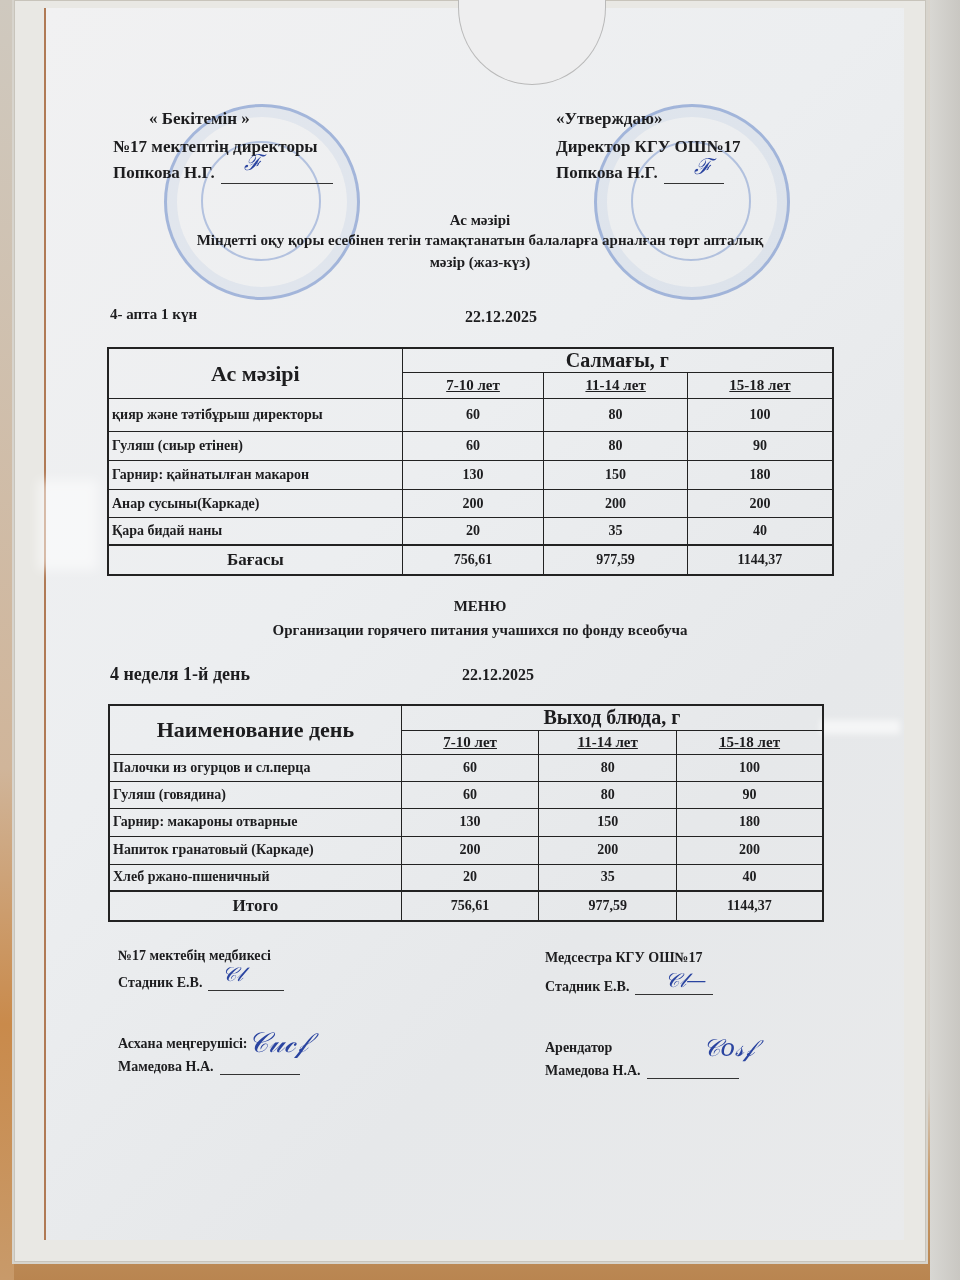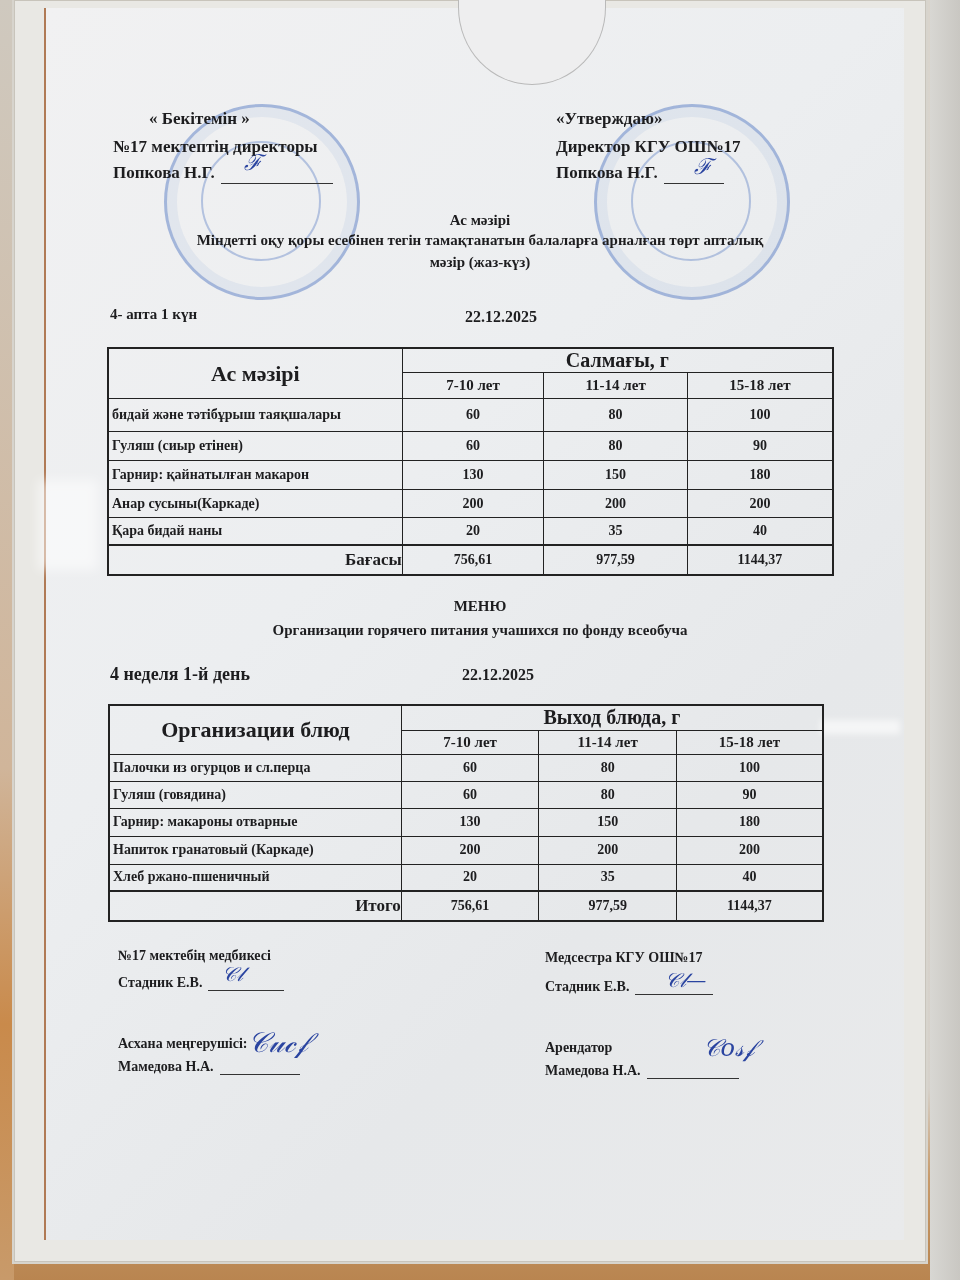--- a/index.html
+++ b/index.html
@@ -54,22 +54,22 @@
   .sig-line { display:inline-block; width:112px; border-bottom:1.5px solid #333; margin-left:6px; vertical-align:bottom; height:18px; }
 
   .center { position:absolute; left:0; width:960px; text-align:center; font-weight:bold; }
 
   table.menu { position:absolute; border-collapse:collapse; font-weight:bold; }
   table.menu td, table.menu th { border:1.5px solid #222; padding:0; }
   table.menu .name-col { text-align:left; padding-left:3px; font-size:14px; }
   table.menu .val { text-align:center; font-size:14px; }
   table.menu .hdr-big { font-size:22px; text-align:center; }
   table.menu .hdr-group { font-size:20px; text-align:center; }
-  table.menu .hdr-age { font-size:15px; text-align:center; }
-  table.menu .total-label { font-size:17px; text-align:right; padding-left:0; }
+  table.menu .hdr-age { font-size:15px; text-align:center;text-decoration:underline; }
+  table.menu .total-label { font-size:17px; text-align:center; padding-left:0; }
   table.menu tr.total td { border-top:2.5px solid #222; }
   table.menu { border:2.5px solid #222; }
 
   .sig-img { position:absolute; color:#2a44a0; font-family:"DejaVu Serif", serif; font-style:italic; }
 </style>
 </head>
 <body>
 
 <div class="left-wall"></div>
 <div class="right-wall"></div>
@@ -118,21 +118,21 @@
       <tr style="height:24px;">
     <td class="hdr-big" rowspan="2">Ас  мәзірі</td>
     <td class="hdr-group" colspan="3">Салмағы, г</td>
   </tr>
   <tr style="height:26px;">
     <td class="hdr-age">7-10 лет</td>
     <td class="hdr-age">11-14 лет</td>
     <td class="hdr-age">15-18 лет</td>
   </tr>
   <tr style="height:33px;">
-    <td class="name-col">бидай және тәтібұрыш таяқшалары</td>
+    <td class="name-col">қияр және тәтібұрыш директоры</td>
     <td class="val">60</td>
     <td class="val">80</td>
     <td class="val">100</td>
   </tr>
   <tr style="height:29px;">
     <td class="name-col">Гуляш (сиыр етінен)</td>
     <td class="val">60</td>
     <td class="val">80</td>
     <td class="val">90</td>
   </tr>
@@ -171,21 +171,21 @@
 
 <table class="menu" style="left:108px; top:704px; width:716px;">
   <colgroup>
       <col style="width:293px">
       <col style="width:138px">
       <col style="width:138px">
       <col style="width:147px">
     </colgroup>
   <tbody>
       <tr style="height:25px;">
-    <td class="hdr-big" rowspan="2">Организации блюд</td>
+    <td class="hdr-big" rowspan="2">Наименование день</td>
     <td class="hdr-group" colspan="3">Выход блюда, г</td>
   </tr>
   <tr style="height:24px;">
     <td class="hdr-age">7-10 лет</td>
     <td class="hdr-age">11-14 лет</td>
     <td class="hdr-age">15-18 лет</td>
   </tr>
   <tr style="height:27px;">
     <td class="name-col">Палочки из огурцов и сл.перца</td>
     <td class="val">60</td>

